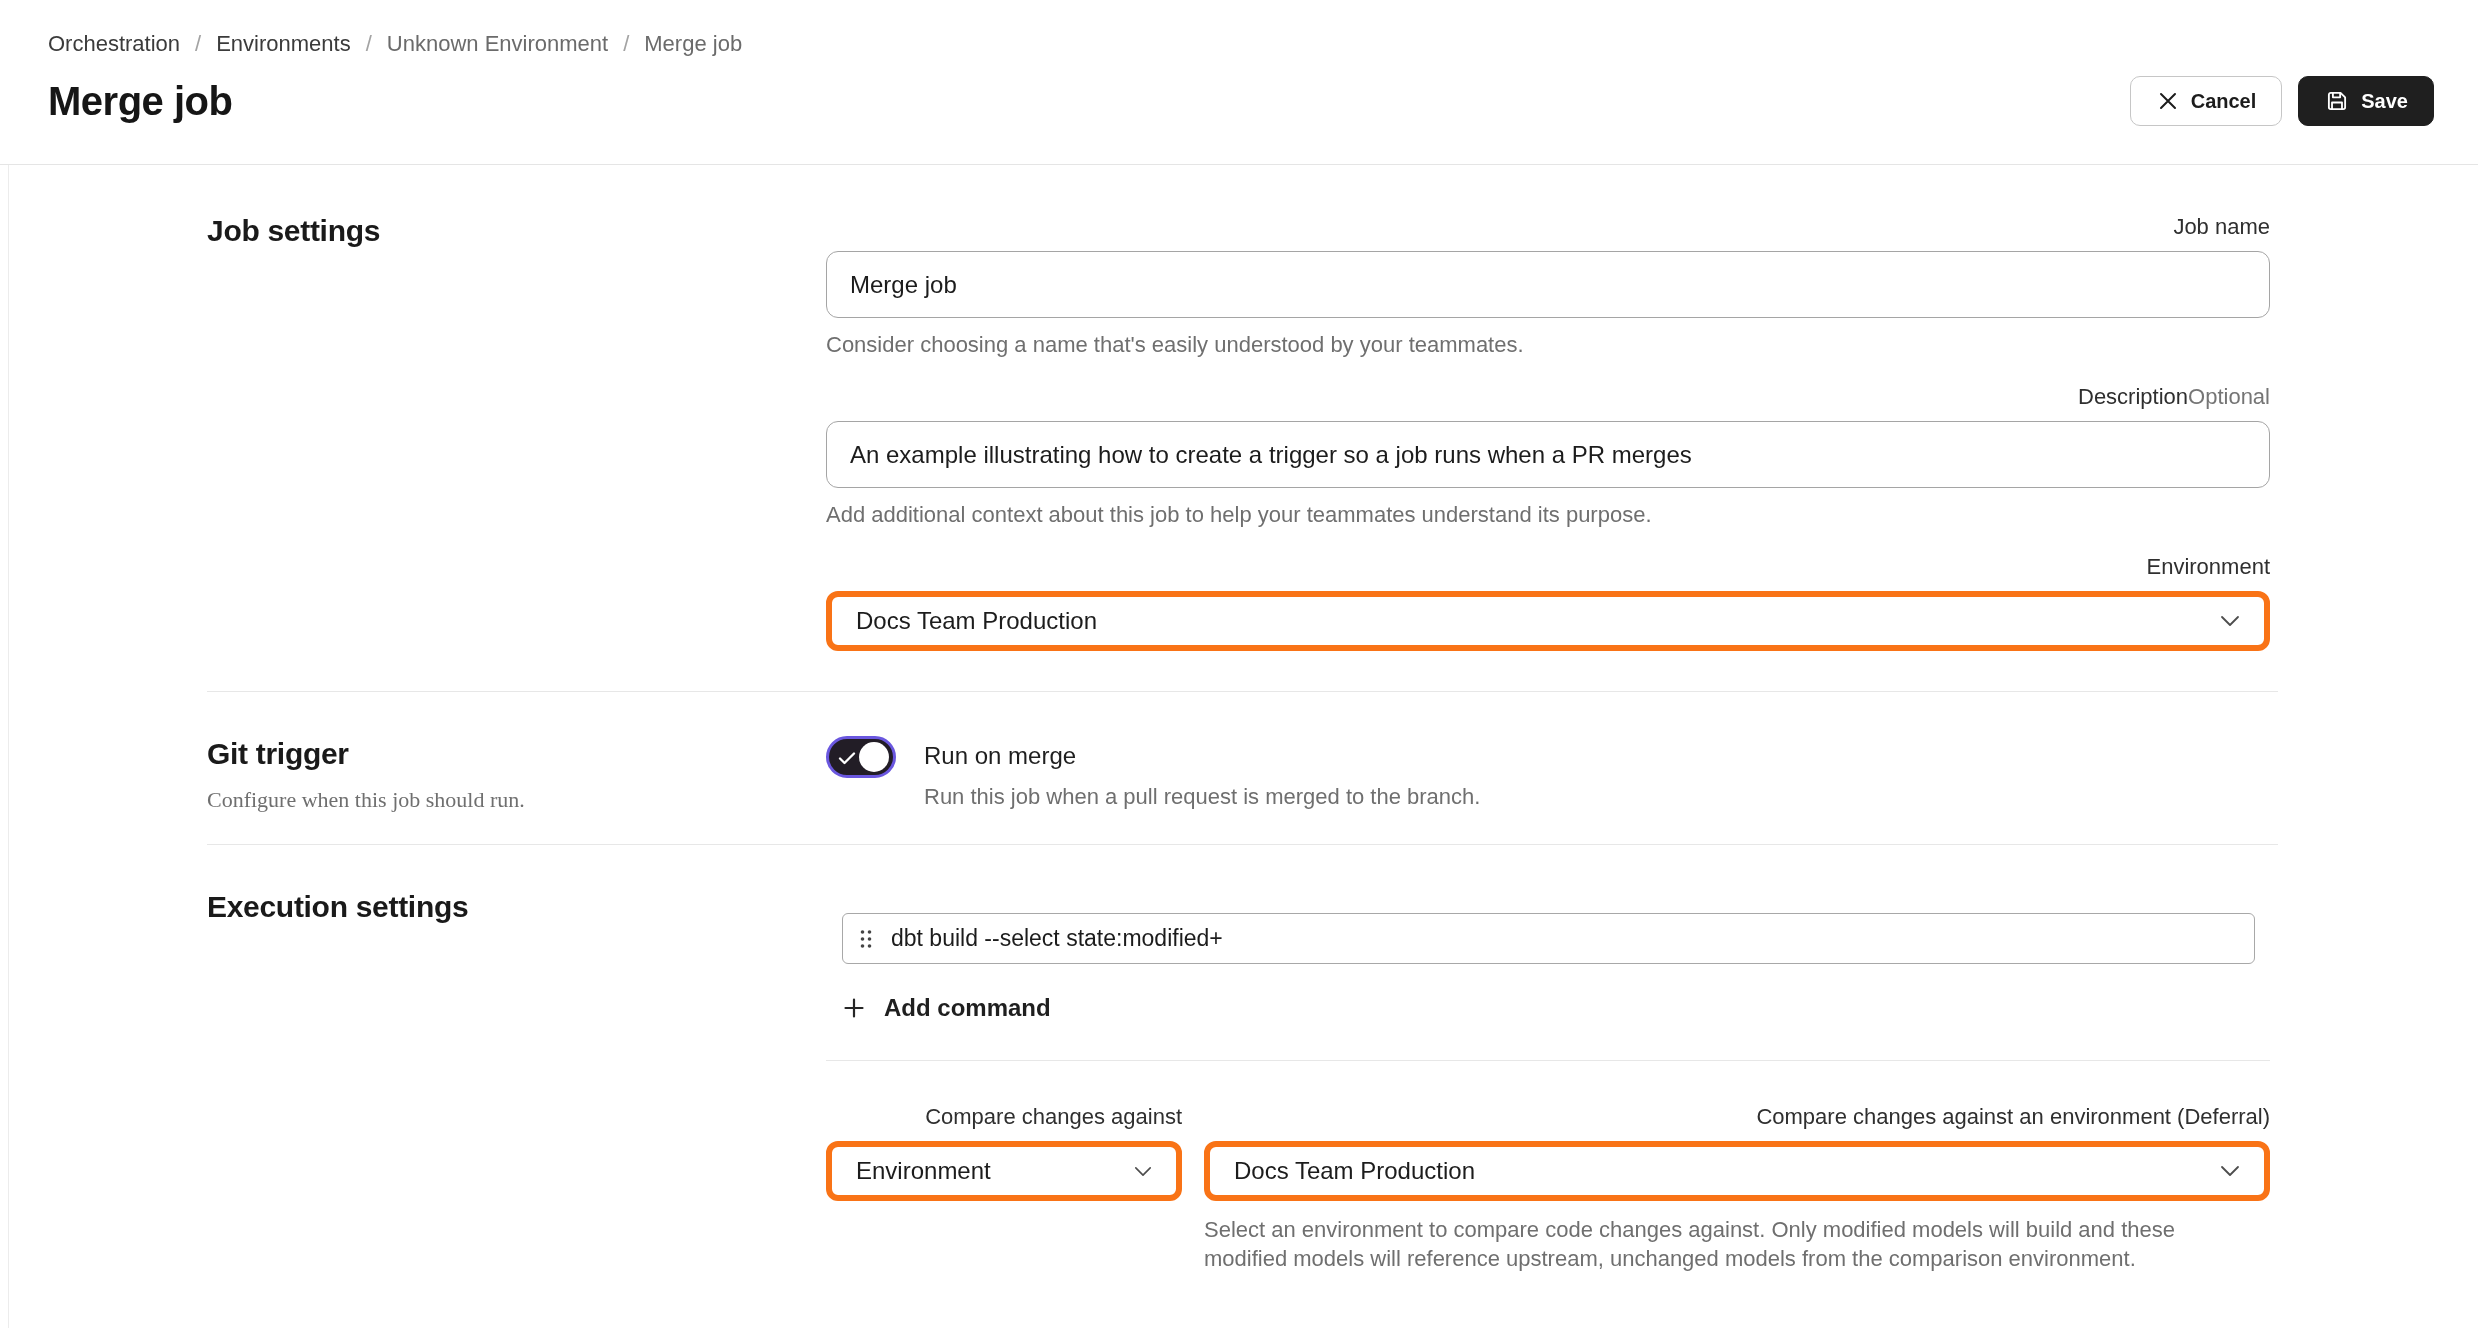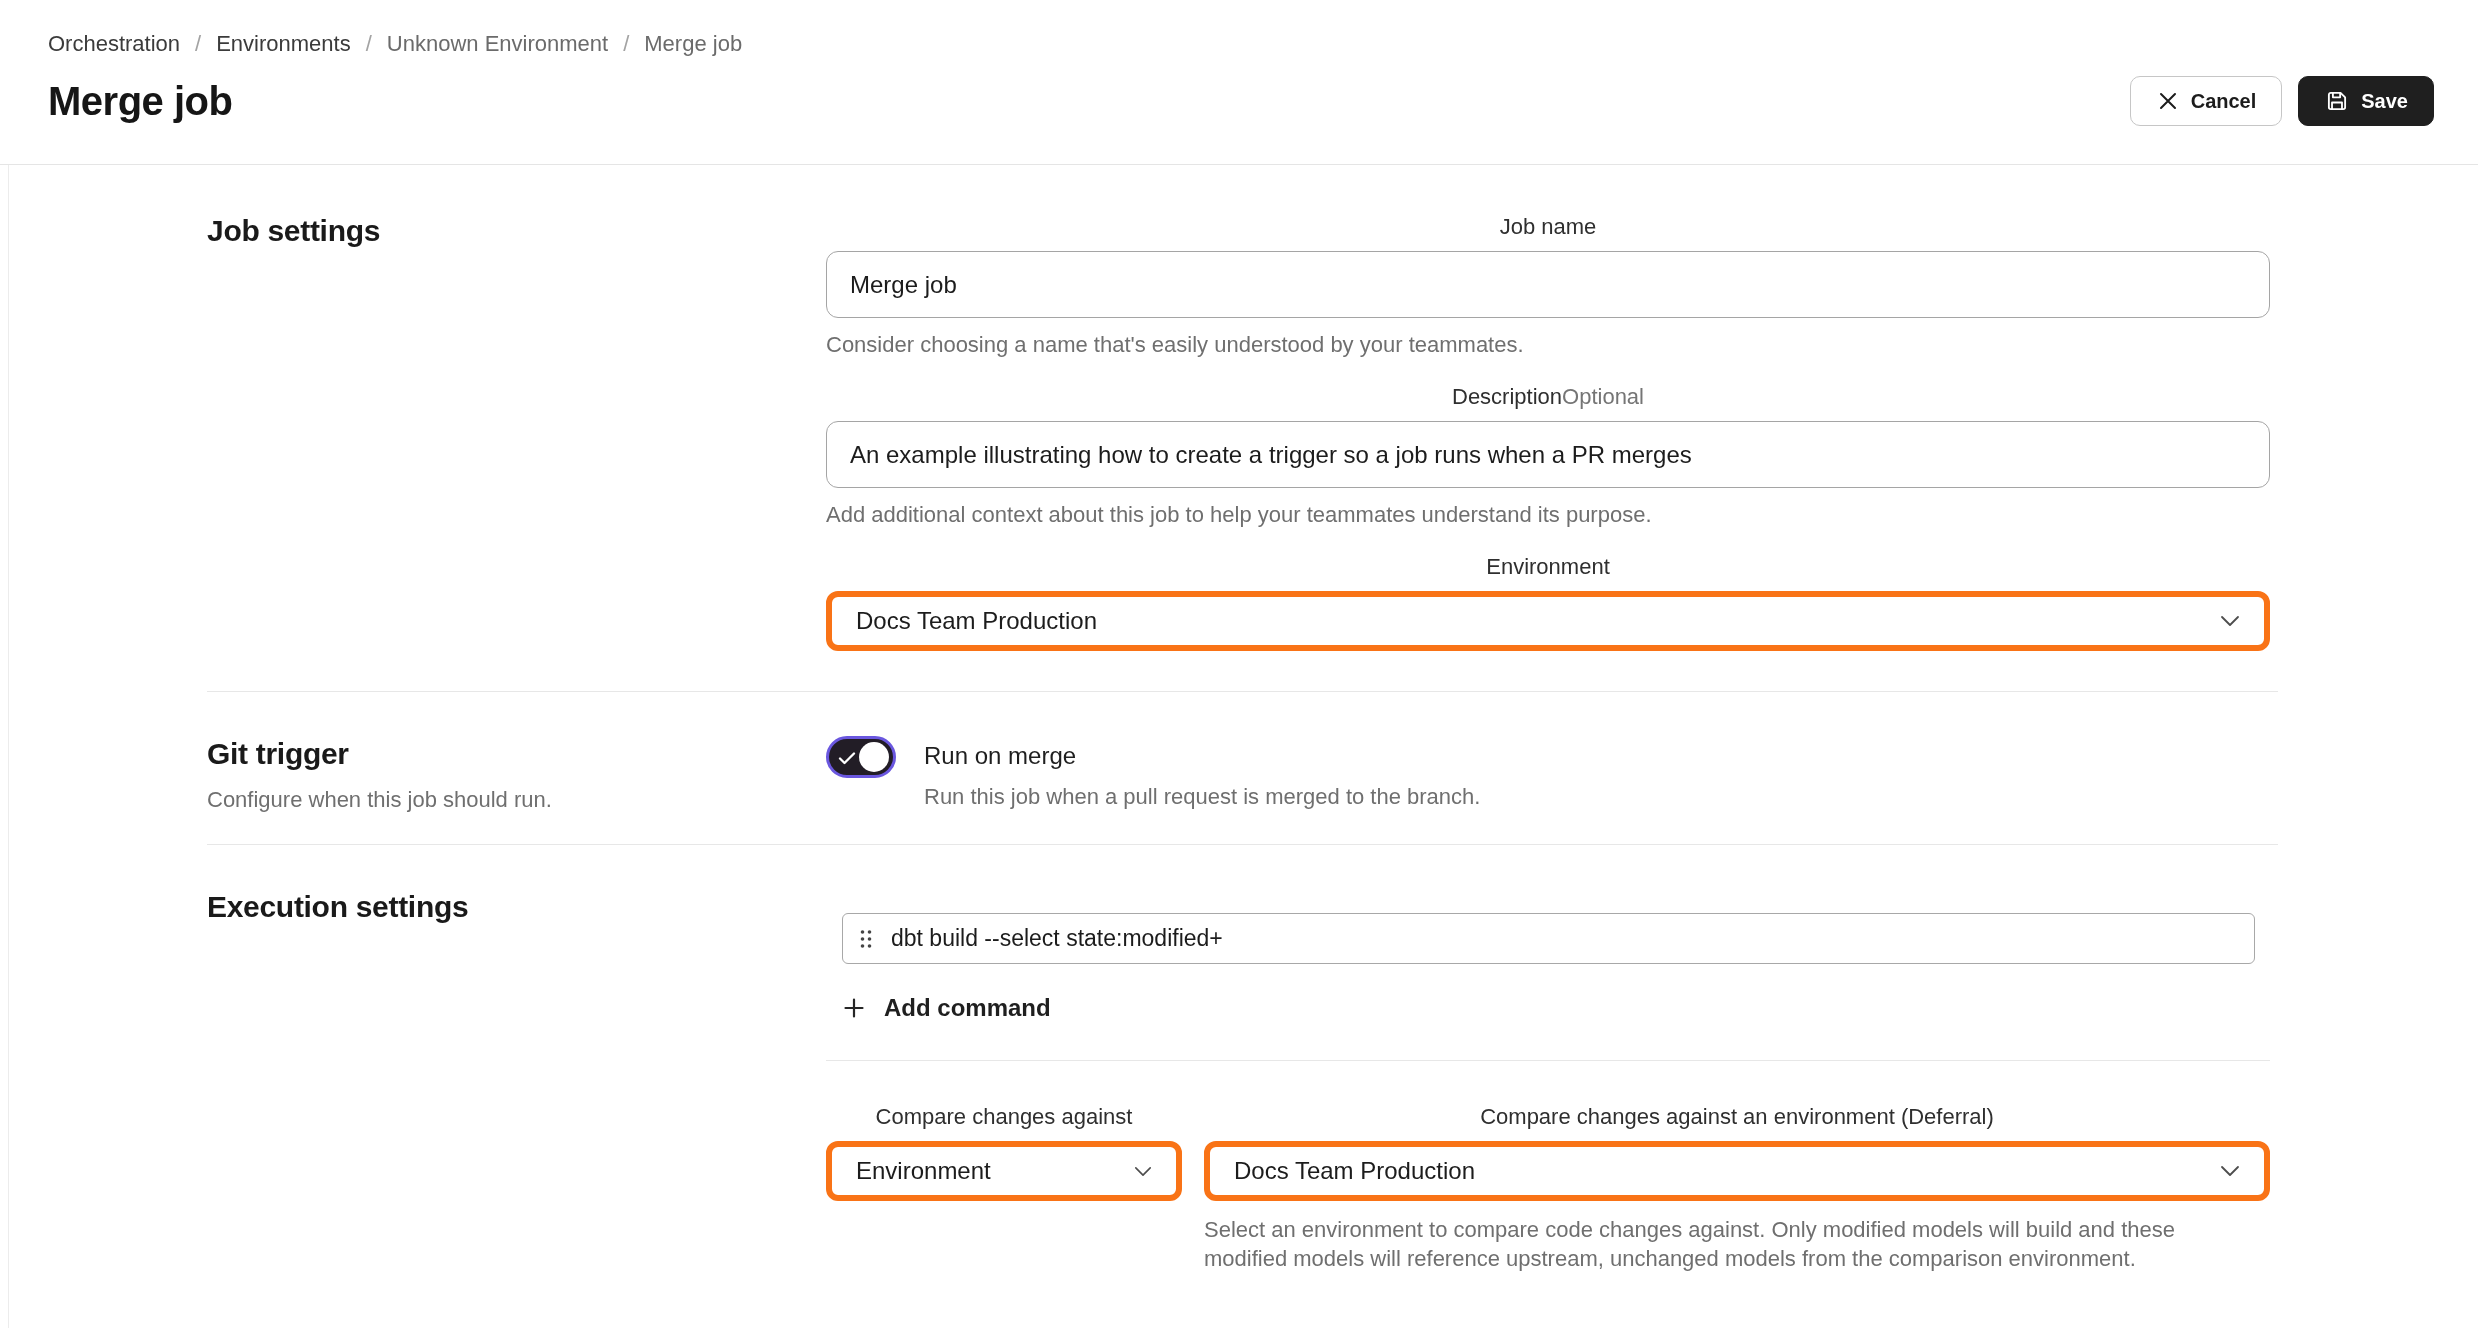--- a/index.html
+++ b/index.html
@@ -18,29 +18,29 @@
   .btn { display:flex; align-items:center; gap:11px; height:50px; padding:0 25px; border-radius:10px;
     font-size:20px; font-weight:600; font-family:inherit; cursor:pointer; }
   .btn-secondary { background:#fff; border:1px solid #c6c6c6; color:#1c1c1c; }
   .btn-primary { background:#1f1f1f; border:1px solid #1f1f1f; color:#ffffff; }
   .icon { display:inline-flex; align-items:center; justify-content:center; }
 
   
   .page-body { margin-left:8px; border-left:1px solid #ececec; height:1163px; padding-top:48px; background:#fff; }
   .section { display:grid; grid-template-columns:619px 1444px; padding-left:198px; }
   .section-heading { font-size:30px; font-weight:700; line-height:36px; color:#1a1a1a; letter-spacing:-0.3px; }
-  .section-subtitle { font-size:22px; line-height:28px; color:#6f6f6f; margin-top:14px; }
+  .section-subtitle { font-size:22px; line-height:28px; color:#6f6f6f; margin-top:14px;font-family:Liberation Serif, serif; }
 
   .divider { border:none; border-top:1px solid #e7e7e7; margin:40px 200px 0 198px; }
   .divider.sec2 { margin-top:30px; }
   .section.pad { padding-top:44px; }
 
   .field { margin-top:24px; }
   .field:first-child { margin-top:0; }
-  .field-label { display:flex; justify-content:center; align-items:flex-end;
+  .field-label { display:flex; justify-content:flex-end; align-items:flex-end;
     font-size:22px; line-height:28px; color:#2f2f2f; margin-bottom:10px; }
   .optional { color:#757575; }
   .text-input { width:100%; height:67px; border:1px solid #a5a5a5; border-radius:12px; background:#fff;
     padding:0 23px; font-size:24px; color:#1c1c1c; font-family:inherit; outline:none; }
   .helper { font-size:22px; line-height:29px; color:#6f6f6f; margin-top:12px; }
   .select-box { width:100%; height:60px; border:6px solid #f97316; border-radius:12px; background:#fff;
     display:flex; align-items:center; justify-content:space-between; padding:0 24px; font-size:24px; cursor:pointer; }
 
   
   .toggle-row { display:flex; align-items:flex-start; gap:28px; }

